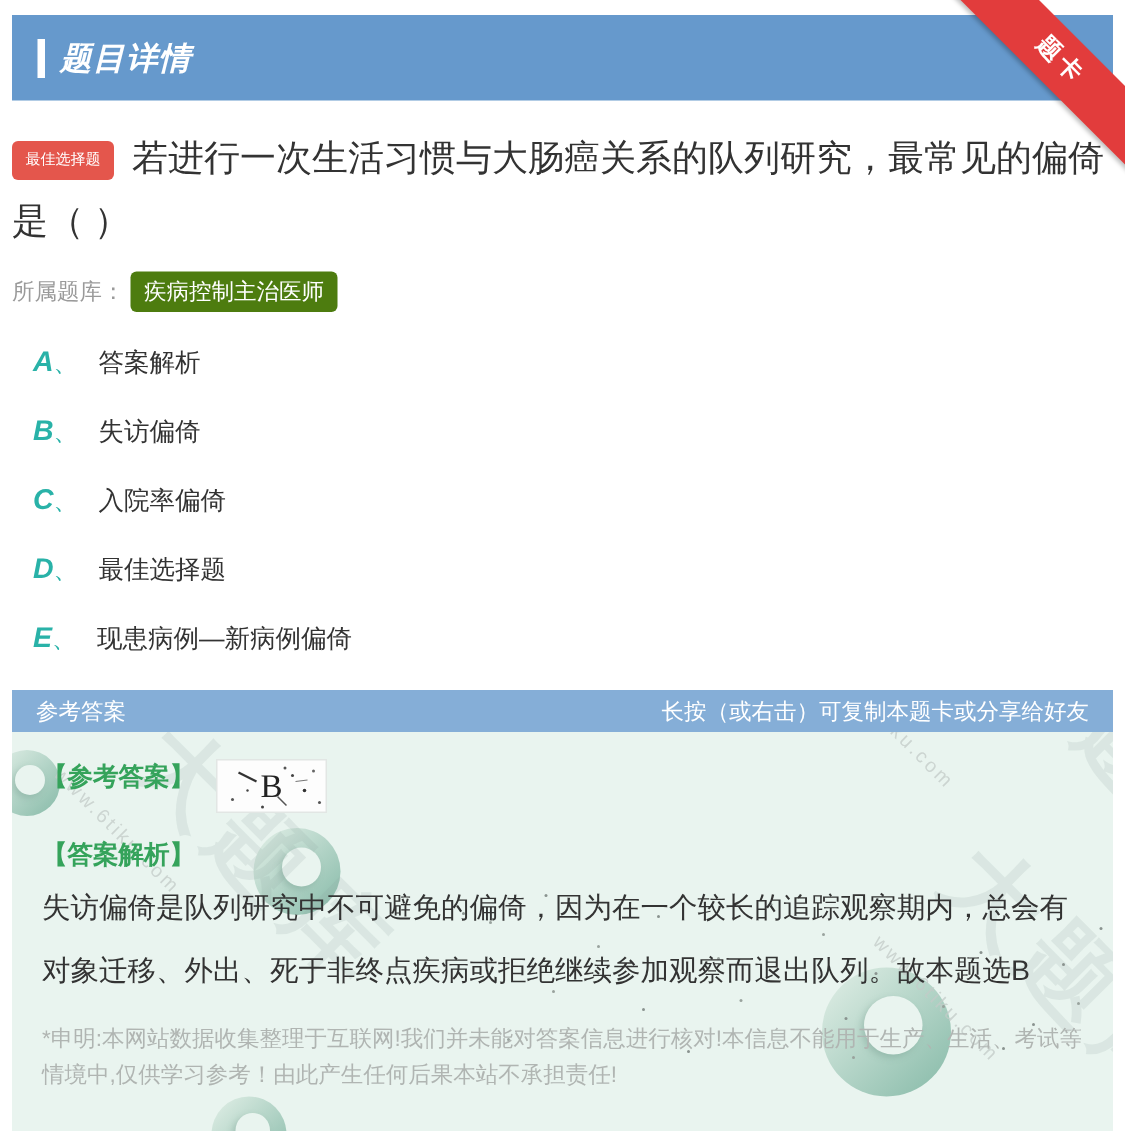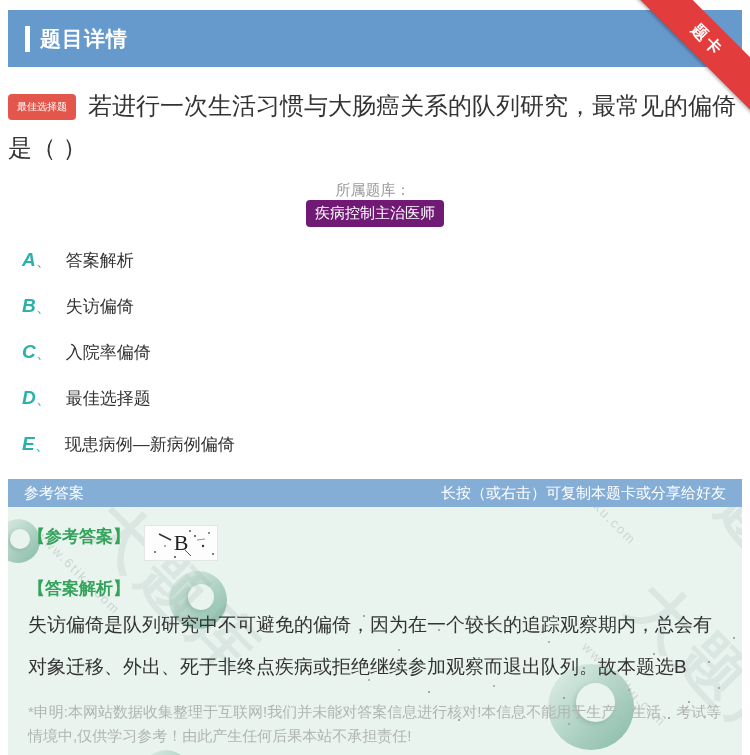--- a/index.html
+++ b/index.html
@@ -4,34 +4,34 @@
 <style>
   * { margin:0; padding:0; box-sizing:border-box; }
   html,body { width:750px; height:755px; overflow:hidden; background:#fff;
     font-family:"Liberation Sans","DejaVu Sans",sans-serif; }
   .stage { position:relative; width:750px; height:755px; overflow:hidden; }
   .content { position:absolute; left:8px; top:10px; width:734px; }
 
   
   .header { height:57px; background:#6699cc; display:flex; align-items:center; padding-left:17px; }
   .accent { width:5px; height:26px; background:#ffffff; margin-right:10px; }
-  .header-title { color:#ffffff; font-size:21px; font-weight:bold; letter-spacing:1px; }
+  .header-title { color:#ffffff; font-size:21px; font-weight:bold; letter-spacing:1px;font-style:italic; }
 
   
   .ribbon { position:absolute; top:22px; right:-42px; width:170px; transform:rotate(45deg);
     background:#e23c3c; color:#fff; text-align:center; padding:8px 0; font-size:16px;
     letter-spacing:3px; font-weight:bold; box-shadow:0 2px 3px rgba(0,0,0,.25); z-index:5; }
 
   
   .question { margin-top:18px; font-size:24px; color:#333; line-height:42px; }
   .q-badge { display:inline-block; background:#e4564c; color:#fff; font-size:10px;
     padding:4px 9px; border-radius:4px; vertical-align:4px; margin-right:12px; line-height:18px; }
-  .bank-row { margin-top:12px; display:flex; align-items:center;flex-direction:column; }
+  .bank-row { margin-top:12px; display:flex; align-items:center; }
   .bank-label { color:#9a9a9a; font-size:15px; margin-right:4px; }
-  .bank-badge { background:#701a75; color:#fff; font-size:15px; padding:4px 9px; border-radius:4px; }
+  .bank-badge { background:#4d7c0f; color:#fff; font-size:15px; padding:4px 9px; border-radius:4px; }
 
   
   .options { margin-top:22px; }
   .option { display:flex; align-items:baseline; margin-bottom:24px; height:22px; padding-left:14px; }
   .opt-letter { color:#29b2a8; font-style:italic; font-weight:bold; font-size:19px; }
   .opt-sep { color:#29b2a8; font-size:16px; margin-right:14px; }
   .opt-text { color:#333; font-size:17px; }
 
   
   .answer-bar { margin-top:12px; height:28px; background:#85aed7; display:flex;

